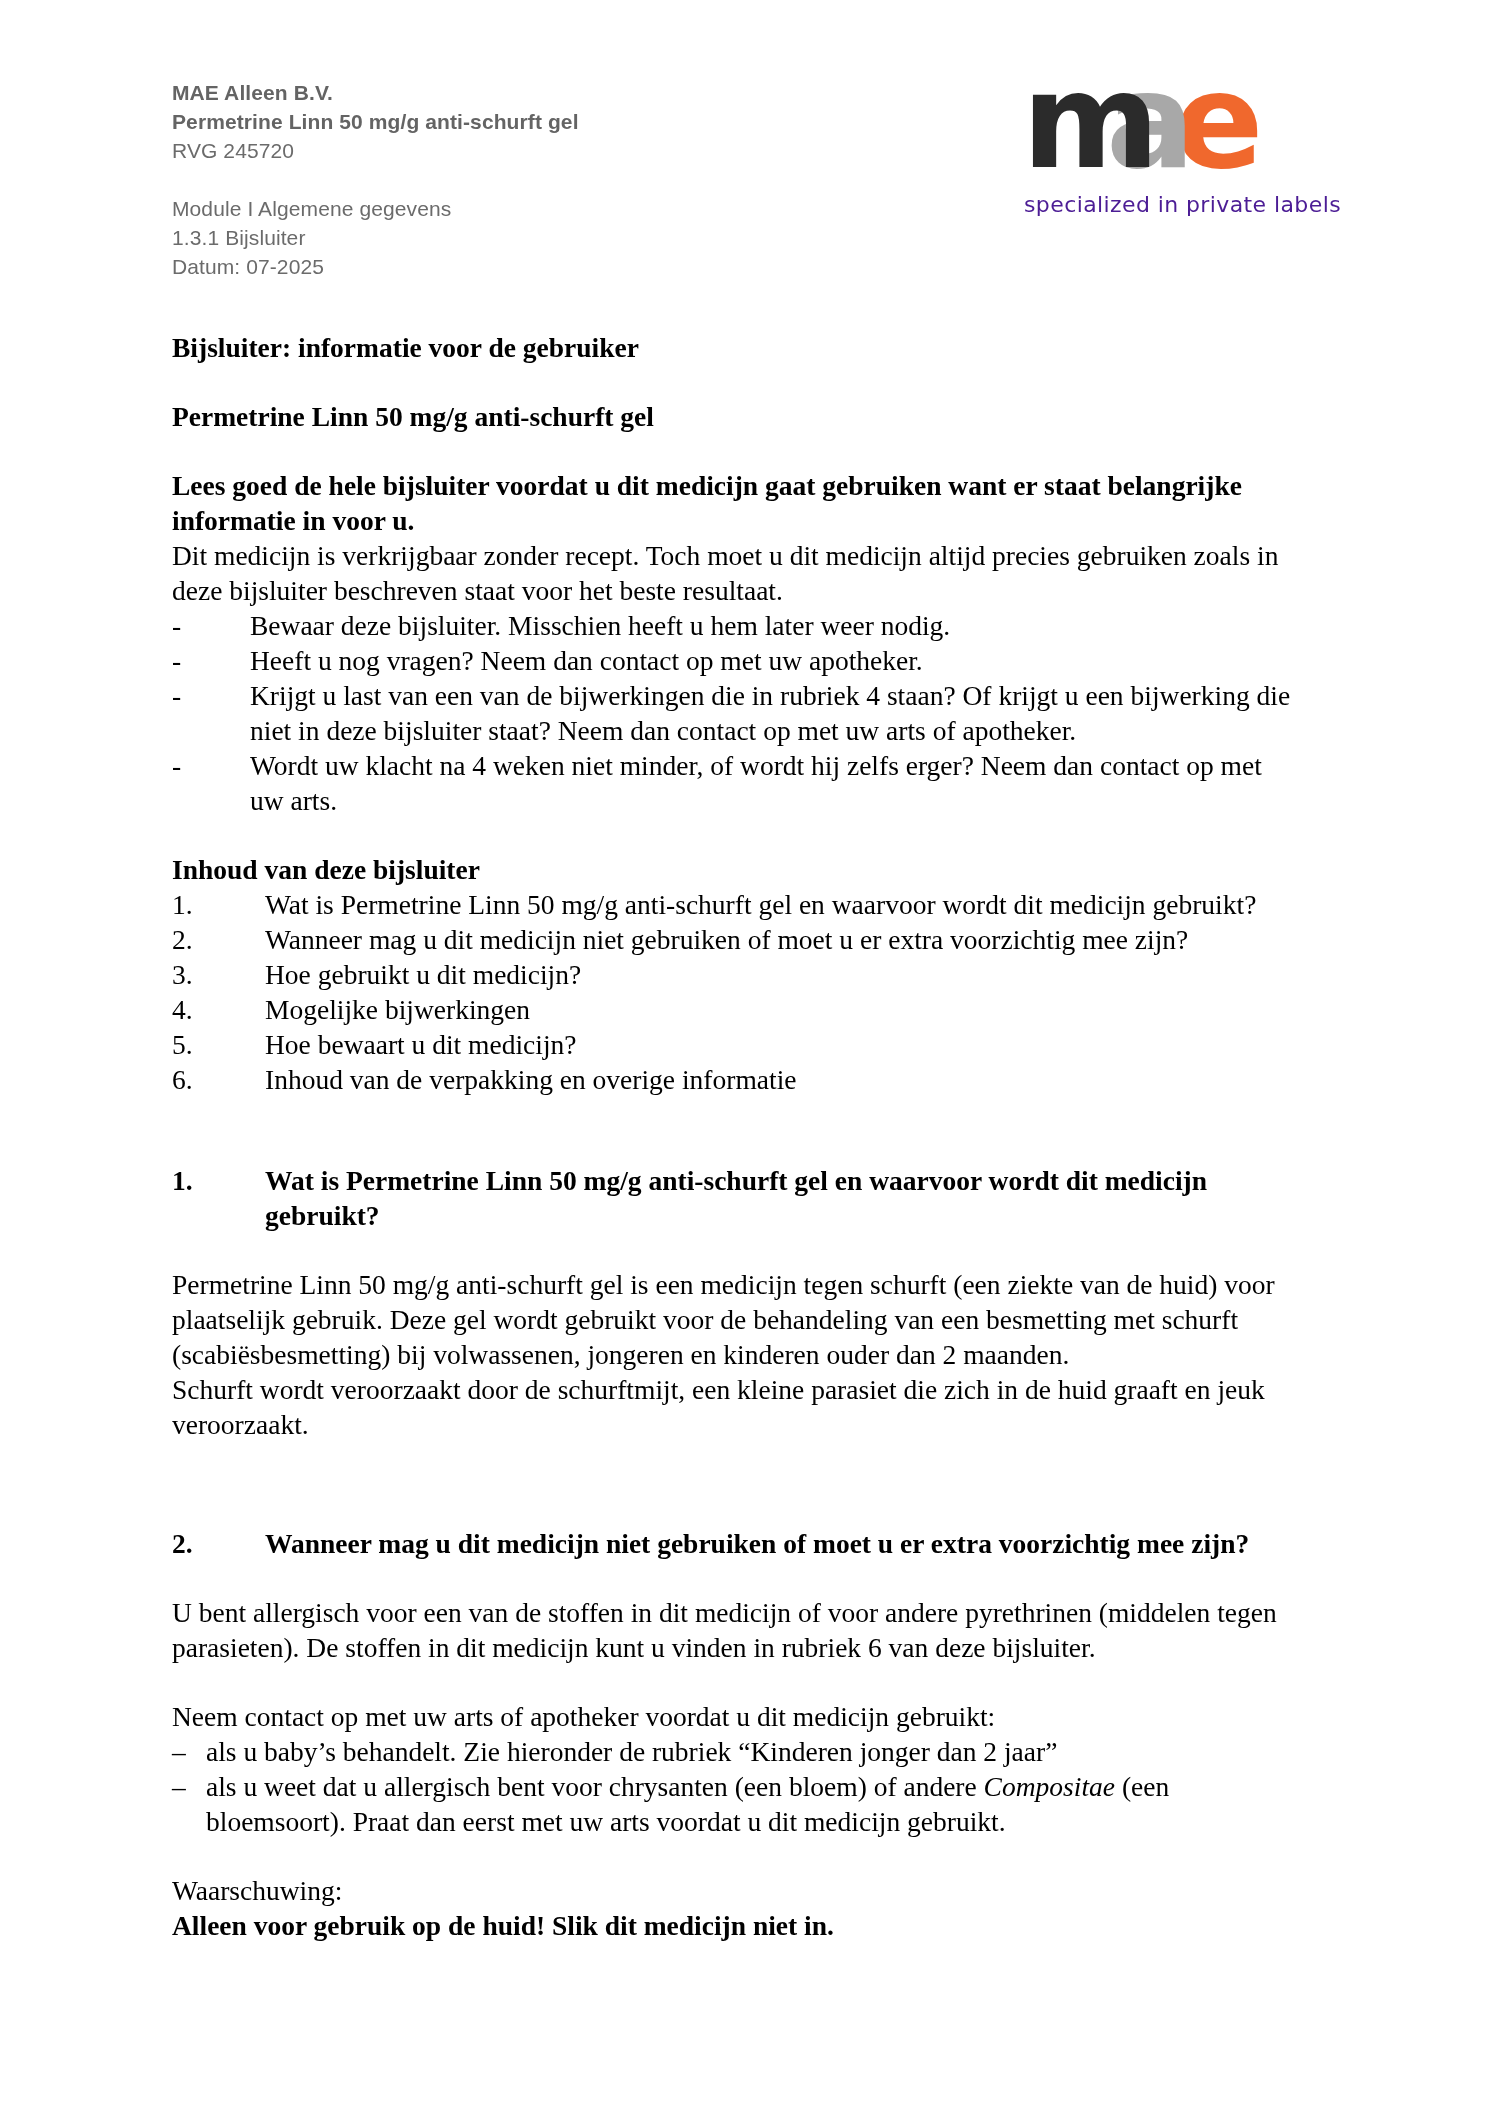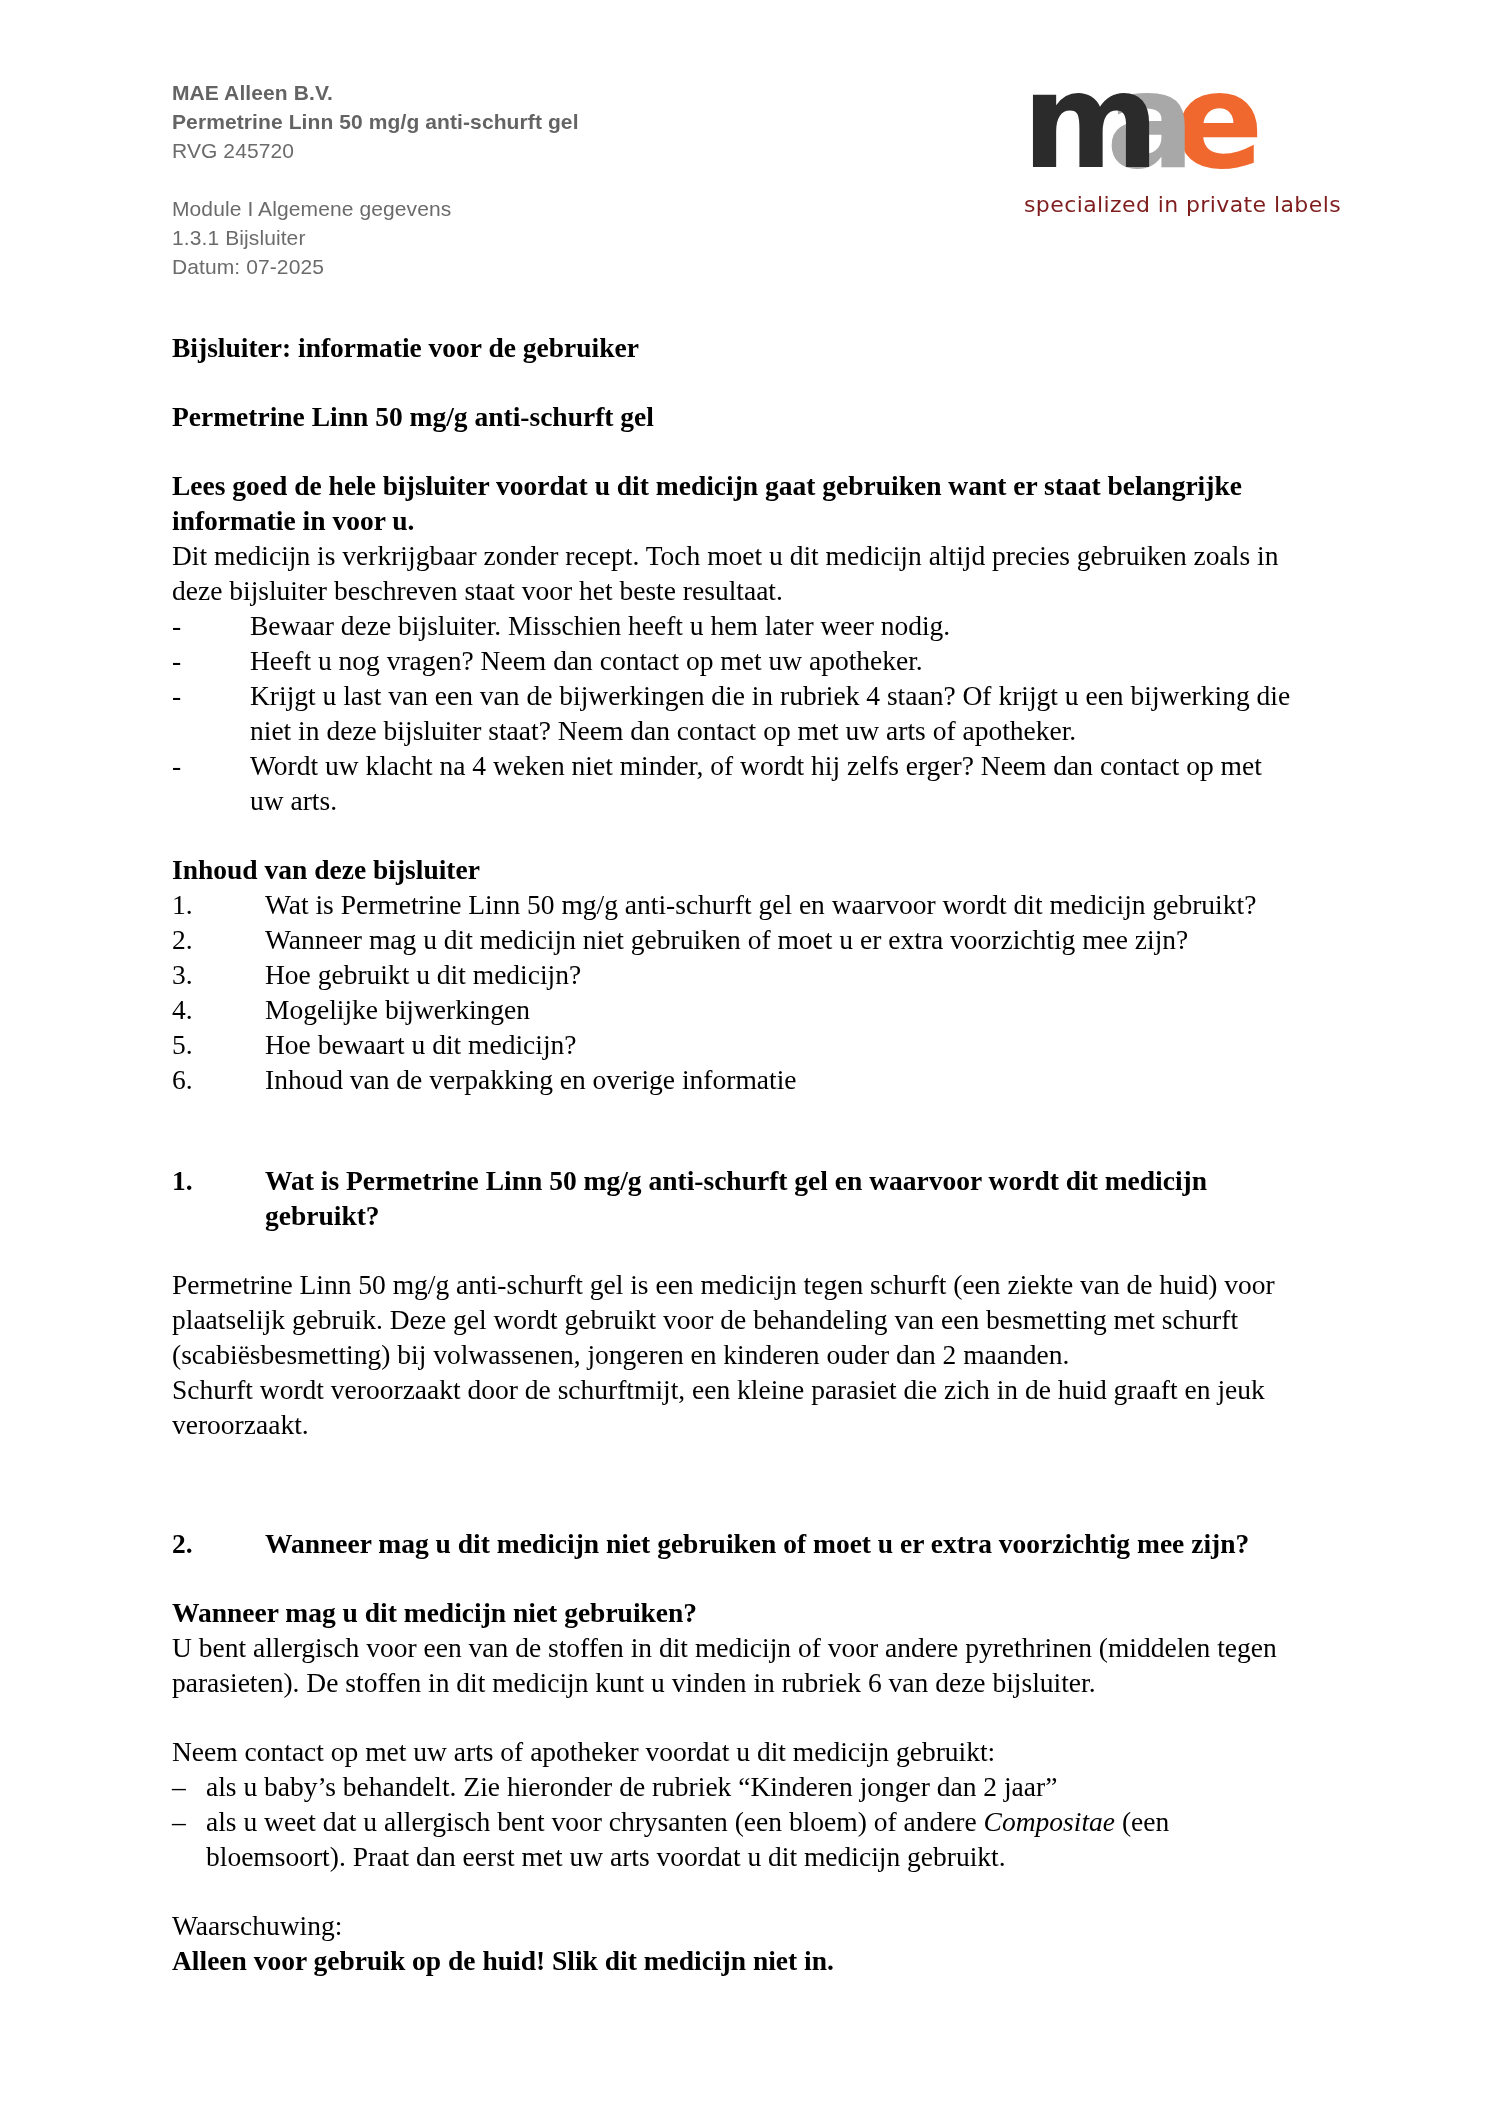--- a/index.html
+++ b/index.html
@@ -65,21 +65,21 @@
   .logo-m { left: 20px;  top: -14px; color: #2b2b2b; z-index: 3; }
   .logo-a { left: 104px; top: -14px; color: #a8a8a8; z-index: 2; }
   .logo-e { left: 172px; top: -14px; color: #f0682d; z-index: 1; }
   .logo-tag {
     position: absolute;
     top: 112px;
     left: 22px;
     width: 300px;
     font-family: "DejaVu Sans", sans-serif;
     font-size: 22px;
-    color: #7f1d1d;
+    color: #4c1d95;
     letter-spacing: 0.4px;
     white-space: nowrap;
   }
 
   
   .content {
     position: absolute;
     left: 172px;
     top: 330px;
     width: 1130px;
@@ -218,21 +218,20 @@
     <div class="spacer-l"></div>
     <div class="spacer-m"></div>
 
     <div class="sect-head">
       <span class="marker">2.</span>
       <span class="body">Wanneer mag u dit medicijn niet gebruiken of moet u er extra voorzichtig mee zijn?</span>
     </div>
 
     <div class="spacer-m"></div>
 
-    <p class="b">Wanneer mag u dit medicijn niet gebruiken?</p>
     <p>U bent allergisch voor een van de stoffen in dit medicijn of voor andere pyrethrinen (middelen tegen parasieten). De stoffen in dit medicijn kunt u vinden in rubriek 6 van deze bijsluiter.</p>
 
     <div class="spacer-m"></div>
 
     <p>Neem contact op met uw arts of apotheker voordat u dit medicijn gebruikt:</p>
 
     <div class="list-row">
       <span class="marker narrow">–</span>
       <span class="body">als u baby’s behandelt. Zie hieronder de rubriek “Kinderen jonger dan 2 jaar”</span>
     </div>

